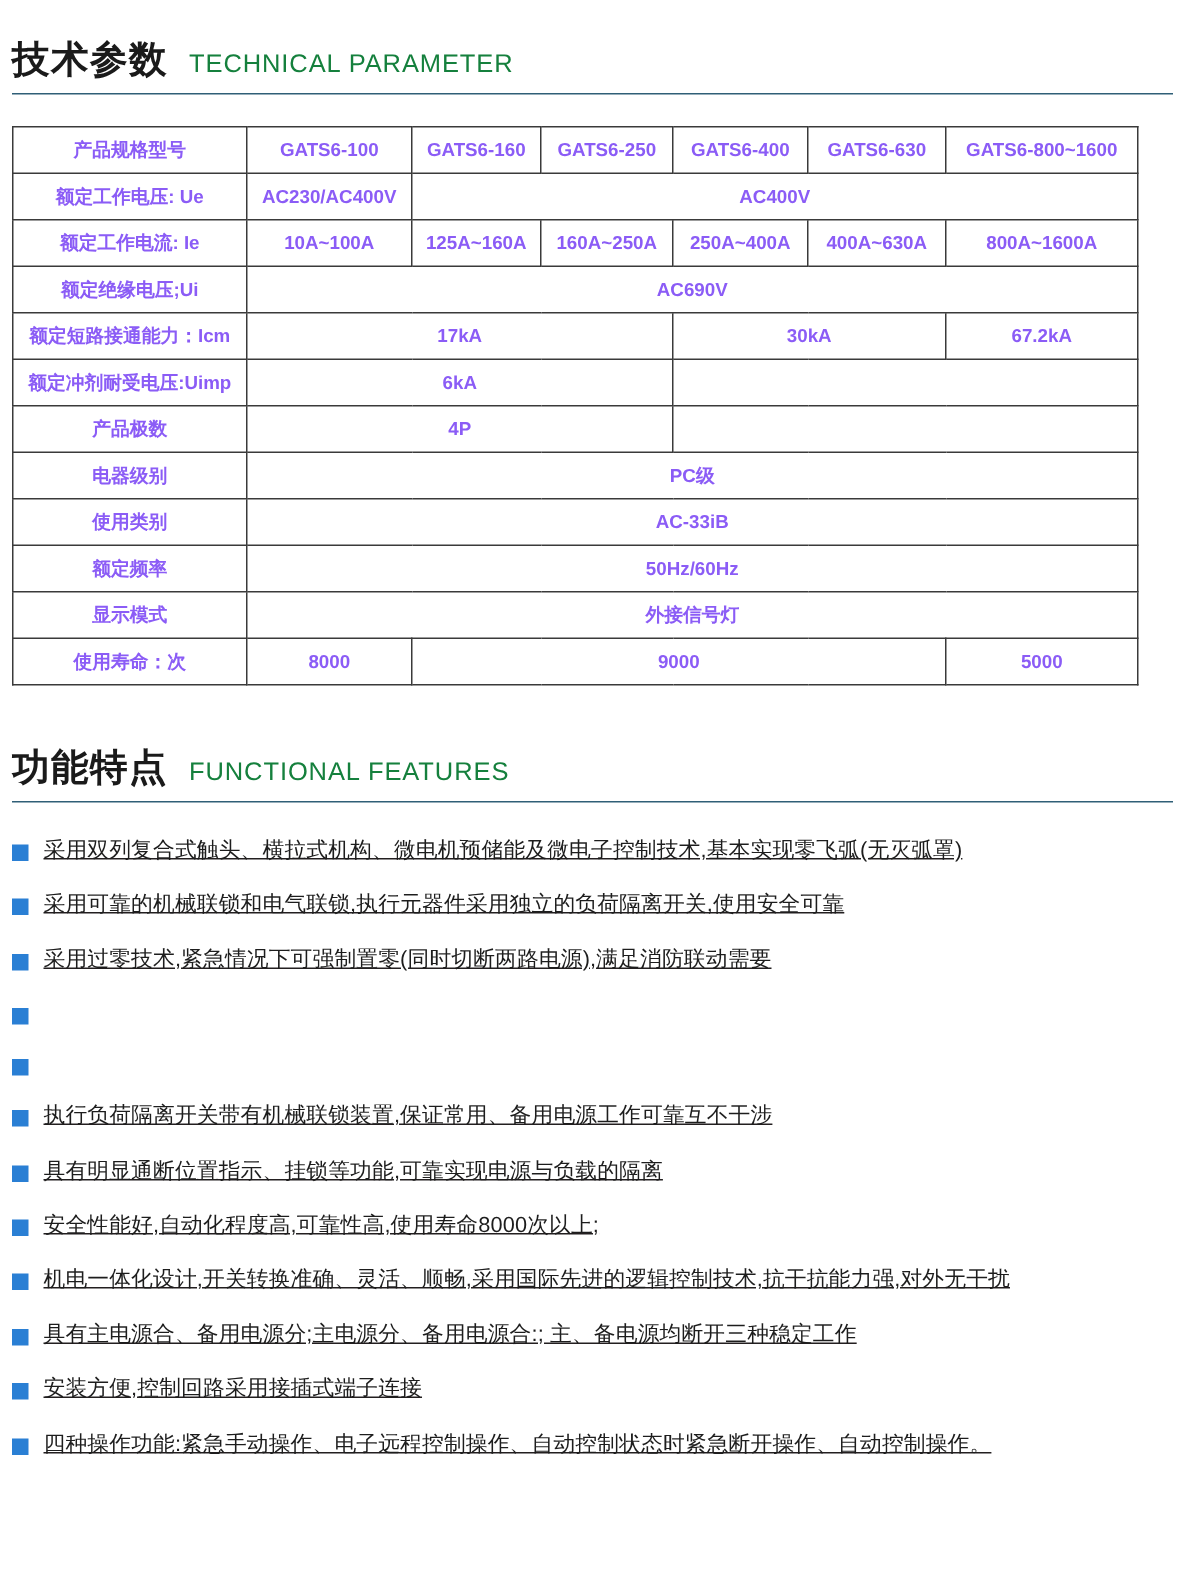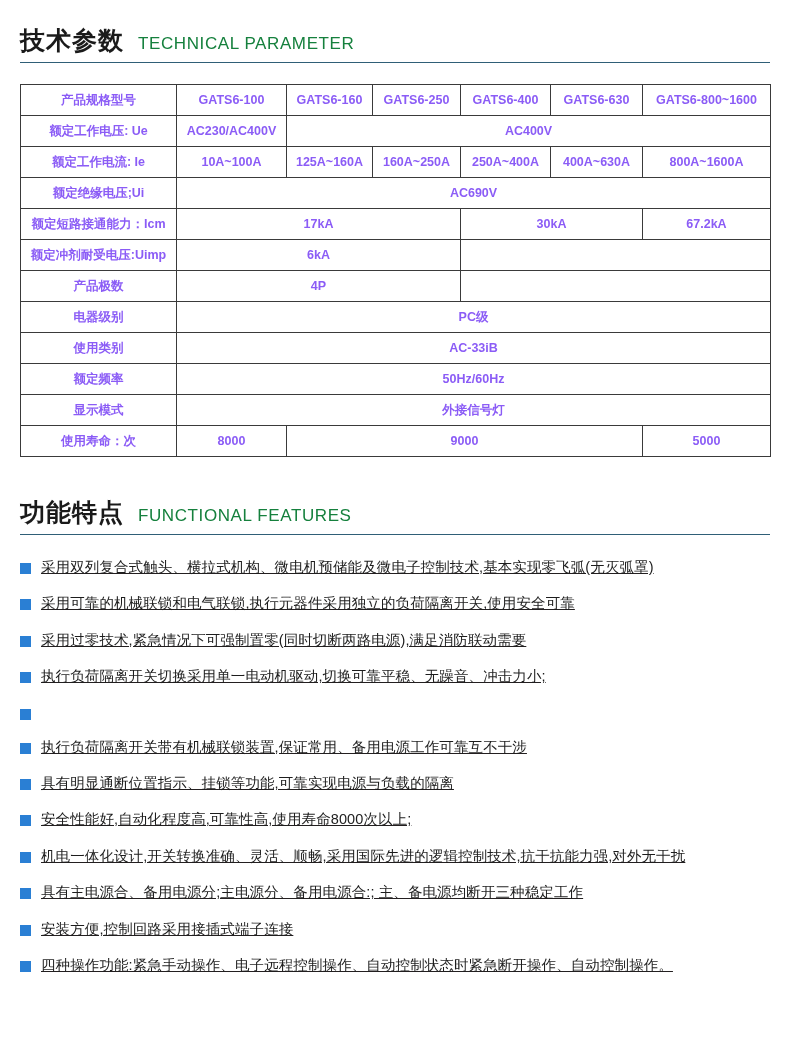--- a/index.html
+++ b/index.html
@@ -16,21 +16,21 @@
   }
   .page {
     width: 790px;
     height: 1055px;
     position: relative;
     box-sizing: border-box;
   }
 
   
   .section {
-    padding: 0 20px;
+    padding: 0 8px;
     box-sizing: border-box;
   }
   .section-head {
     display: flex;
     align-items: baseline;
     border-bottom: 1.5px solid #2f5f77;
     padding-bottom: 9px;
   }
   .section-head .cn {
     font-size: 25px;
@@ -214,21 +214,20 @@
         <div class="feature-row">
           <span class="bullet" style="background: rgb(42, 127, 212);"></span>
           <span class="feature-text">采用可靠的机械联锁和电气联锁,执行元器件采用独立的负荷隔离开关,使用安全可靠</span>
         </div>
         <div class="feature-row">
           <span class="bullet" style="background: rgb(42, 127, 212);"></span>
           <span class="feature-text">采用过零技术,紧急情况下可强制置零(同时切断两路电源),满足消防联动需要</span>
         </div>
         <div class="feature-row">
           <span class="bullet" style="background: rgb(42, 127, 212);"></span>
-          <span class="feature-text">执行负荷隔离开关切换采用单一电动机驱动,切换可靠平稳、无躁音、冲击力小;</span>
         </div>
         <div class="feature-row">
           <span class="bullet" style="background: rgb(42, 127, 212);"></span>
         </div>
         <div class="feature-row">
           <span class="bullet" style="background: rgb(42, 127, 212);"></span>
           <span class="feature-text">执行负荷隔离开关带有机械联锁装置,保证常用、备用电源工作可靠互不干涉</span>
         </div>
         <div class="feature-row">
           <span class="bullet" style="background: rgb(42, 127, 212);"></span>

